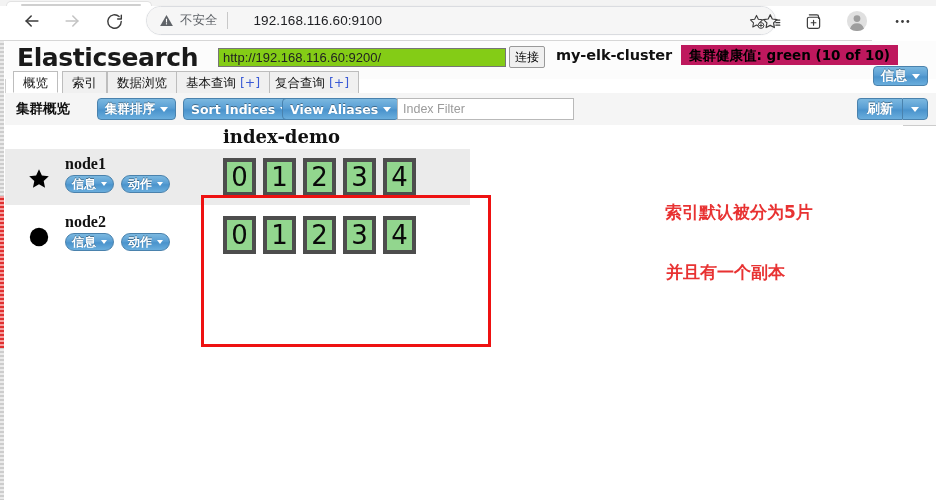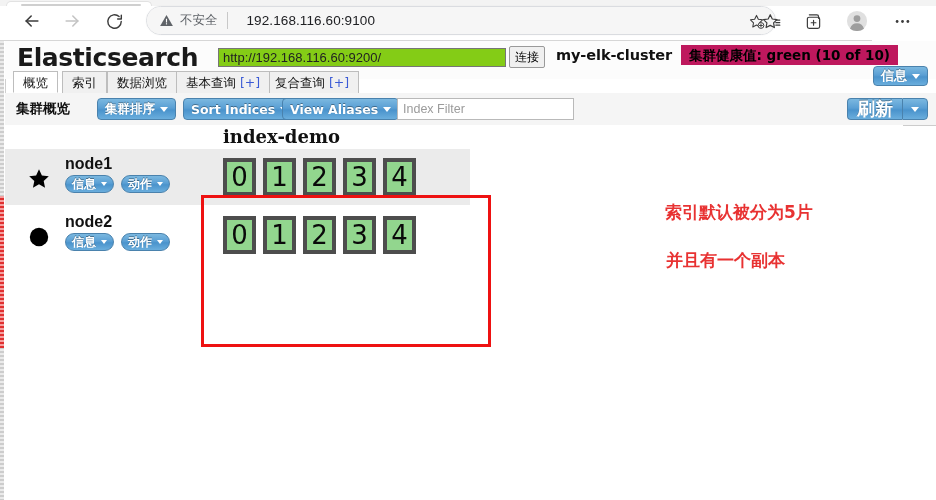--- a/index.html
+++ b/index.html
@@ -95,21 +95,21 @@
     font-size: 12.5px;
     color: #5f6368;
     white-space: nowrap;
   }
   #ab-divider {
     margin-left: 9px;
     width: 1px; height: 17px;
     background: #c8c8c8;
   }
   #url-text {
-    margin-left: 19px;
+    margin-left: 26px;
     font-size: 13.5px;
     color: #202124;
     white-space: nowrap;
     letter-spacing: 0.1px;
   }
   #star-add {
     position: absolute;
     right: 7px; top: 3px;
     width: 23px; height: 23px;
     border-radius: 50%;
@@ -330,21 +330,21 @@
     font-family: "Liberation Sans", sans-serif;
     font-size: 12.5px;
     color: #222;
     padding: 0 5px;
     box-sizing: border-box;
   }
   #index-filter::placeholder { color: #9b9b9b; }
   #btn-refresh {
     position: absolute;
     right: 34px; top: 5px;
-    height: 22px; font-size: 18px; padding: 0 9px;
+    height: 22px; font-size: 13px; padding: 0 9px;
     border-top-right-radius: 0; border-bottom-right-radius: 0;
     border-right: none;
   }
   #btn-refresh-caret {
     position: absolute;
     right: 8px; top: 5px;
     width: 26px; height: 22px;
     border-top-left-radius: 0; border-bottom-left-radius: 0;
   }
   #btn-refresh-caret .caret { margin-left: 0; }
@@ -408,21 +408,21 @@
     left: 22px; top: 18px;
     width: 24px; height: 24px;
     display: flex; align-items: center; justify-content: center;
     color: #000;
   }
   .node-body {
     position: absolute;
     left: 60px; top: 5px;
   }
   .node-name {
-    font-family: Liberation Sans, sans-serif;
+    font-family: Liberation Serif, serif;
     font-size: 16px;
     font-weight: bold;
     color: #111;
     line-height: 19px;
     white-space: nowrap;
   }
   .node-btn-row {
     margin-top: 2px;
     display: flex;
     gap: 7px;
@@ -470,21 +470,21 @@
   
   .annotation {
     position: absolute;
     font-family: "DejaVu Sans", sans-serif;
     font-size: 17px;
     font-weight: bold;
     color: #e83232;
     white-space: nowrap;
   }
   #annotation-1 { left: 660px; top: 76px; }
-  #annotation-2 { left: 661px; top: 124px; }
+  #annotation-2 { left: 661px; top: 136px; }
 </style>
 </head>
 <body>
 
 <div id="browser-chrome">
 
   <div id="tabstrip-sliver">
     <div class="tab-ghost">
       <div class="tab-ghost-line"></div>
     </div>

